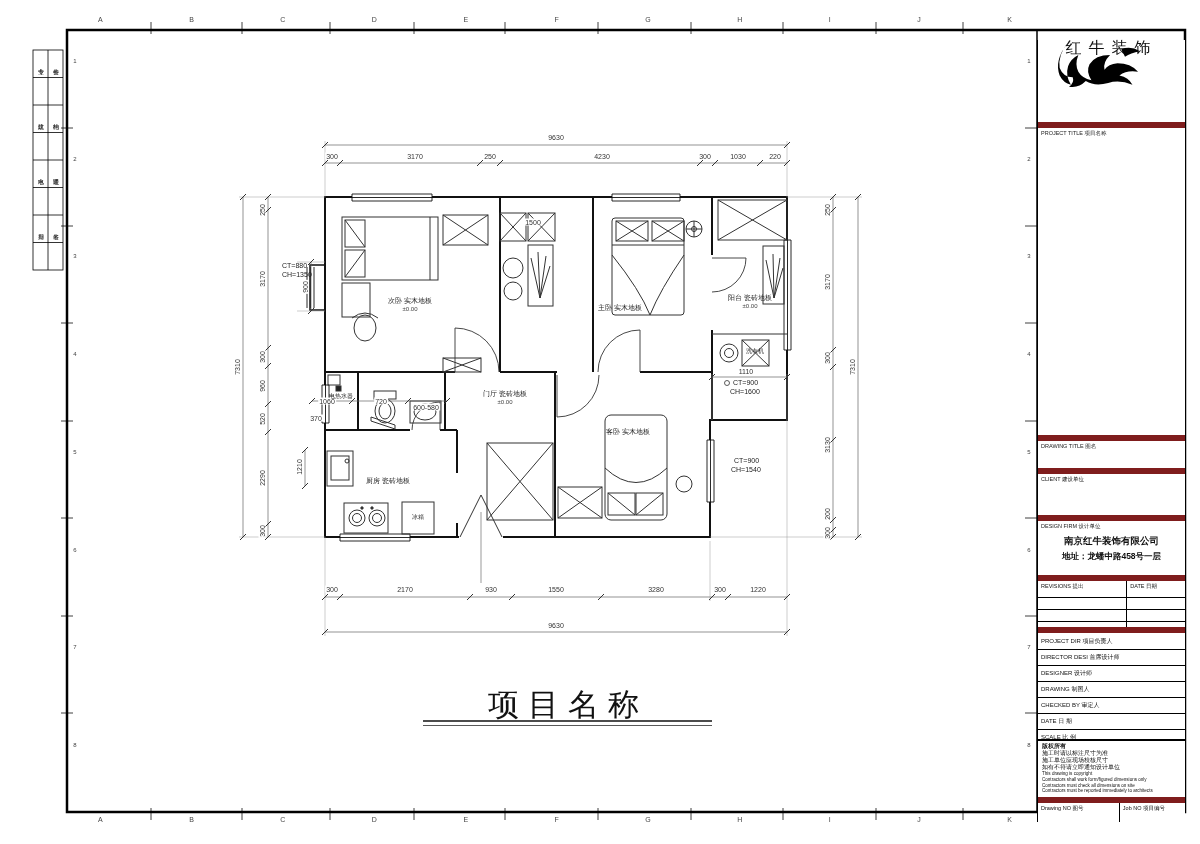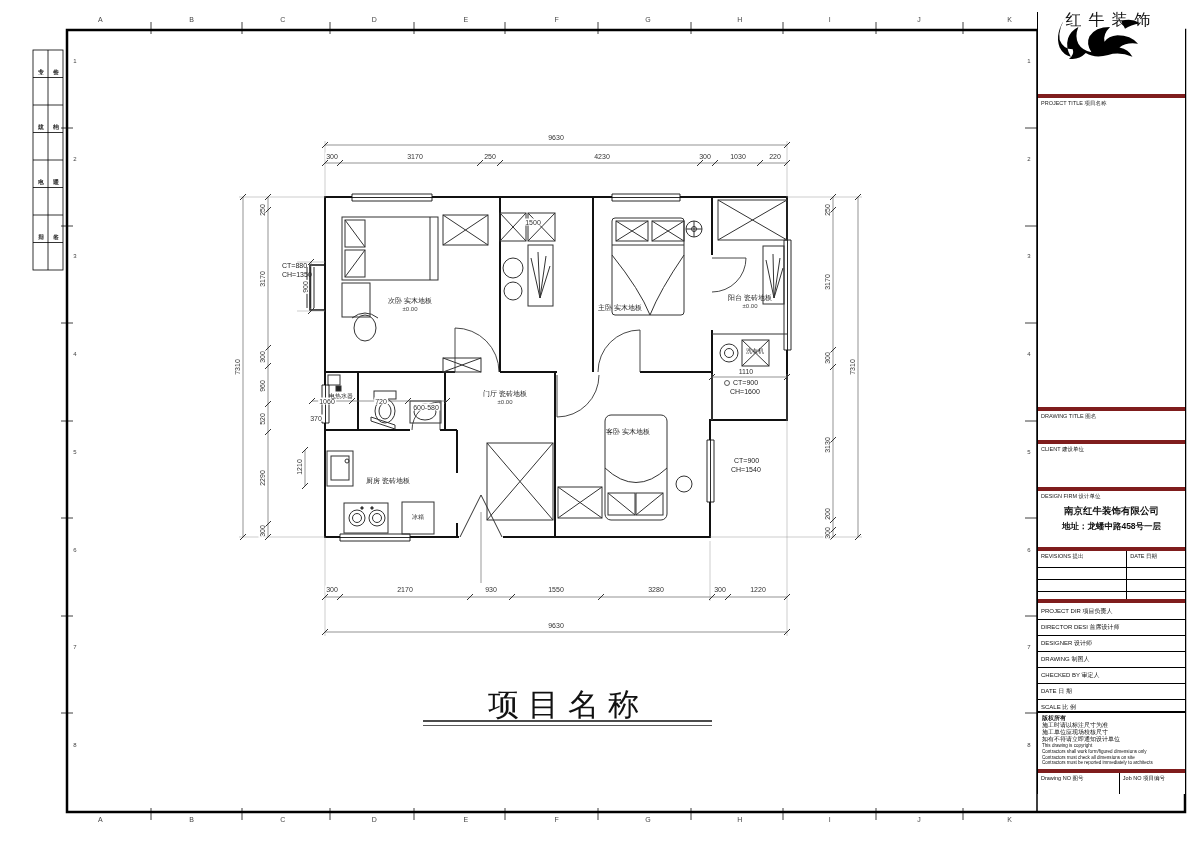--- a/index.html
+++ b/index.html
@@ -17,23 +17,23 @@
   .ann{position:absolute;font-size:7px;color:#222;white-space:nowrap;line-height:1}
   .ruler-x{position:absolute;display:flex;justify-content:space-between;
     font-size:7px;color:#444}
   .ruler-y{position:absolute;display:flex;flex-direction:column;justify-content:space-between;
     font-size:6px;color:#444;text-align:center}
   .sg{position:absolute;width:15px;height:27px;display:flex;align-items:center;
     justify-content:center;writing-mode:vertical-rl;font-size:6px;color:#222}
   .plan-title{position:absolute;left:423px;top:684px;width:290px;text-align:center;
     font-family:"Liberation Serif",serif;font-size:31px;letter-spacing:9px;color:#111}
   
-  .tb{position:absolute;left:1037px;top:12px;width:148px;height:782px;
+  .tb{position:absolute;left:1037px;top:40px;width:148px;height:782px;
     border-left:1.5px solid #000;box-sizing:border-box;background:#fff}
-  .tb section{box-sizing:border-box;position:relative;border-top:4px solid #7f1d1d}
+  .tb section{box-sizing:border-box;position:relative;border-top:6px solid #7f1d1d}
   .tb section:first-child{border-top:none}
   .tb .lab{font-size:5.5px;color:#222;padding:2px 0 0 3px;line-height:1.1}
   .tb-logo{height:82px;display:flex;flex-direction:column;align-items:center;justify-content:flex-start}
   .tb-brand{font-family:"Liberation Serif",serif;font-size:16px;letter-spacing:7px;
     margin-top:-2px;white-space:nowrap}
   .tb-project{height:313px}
   .tb-dtitle{height:33px}
   .tb-client{height:47px}
   .tb-firm{height:60px}
   .tb-firm .fn{font-size:9.5px;font-weight:bold;text-align:center;margin-top:6px}

